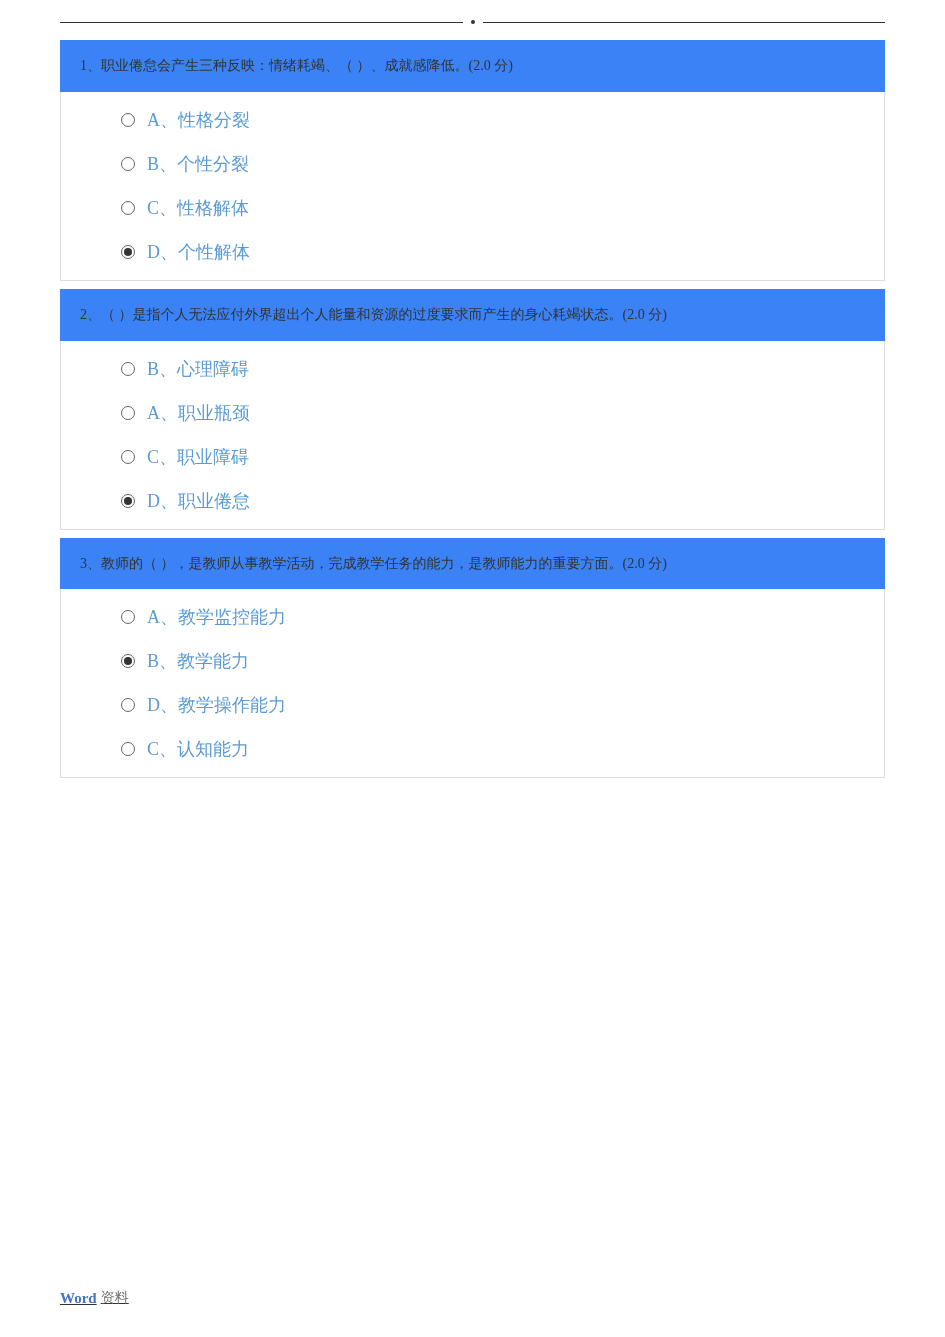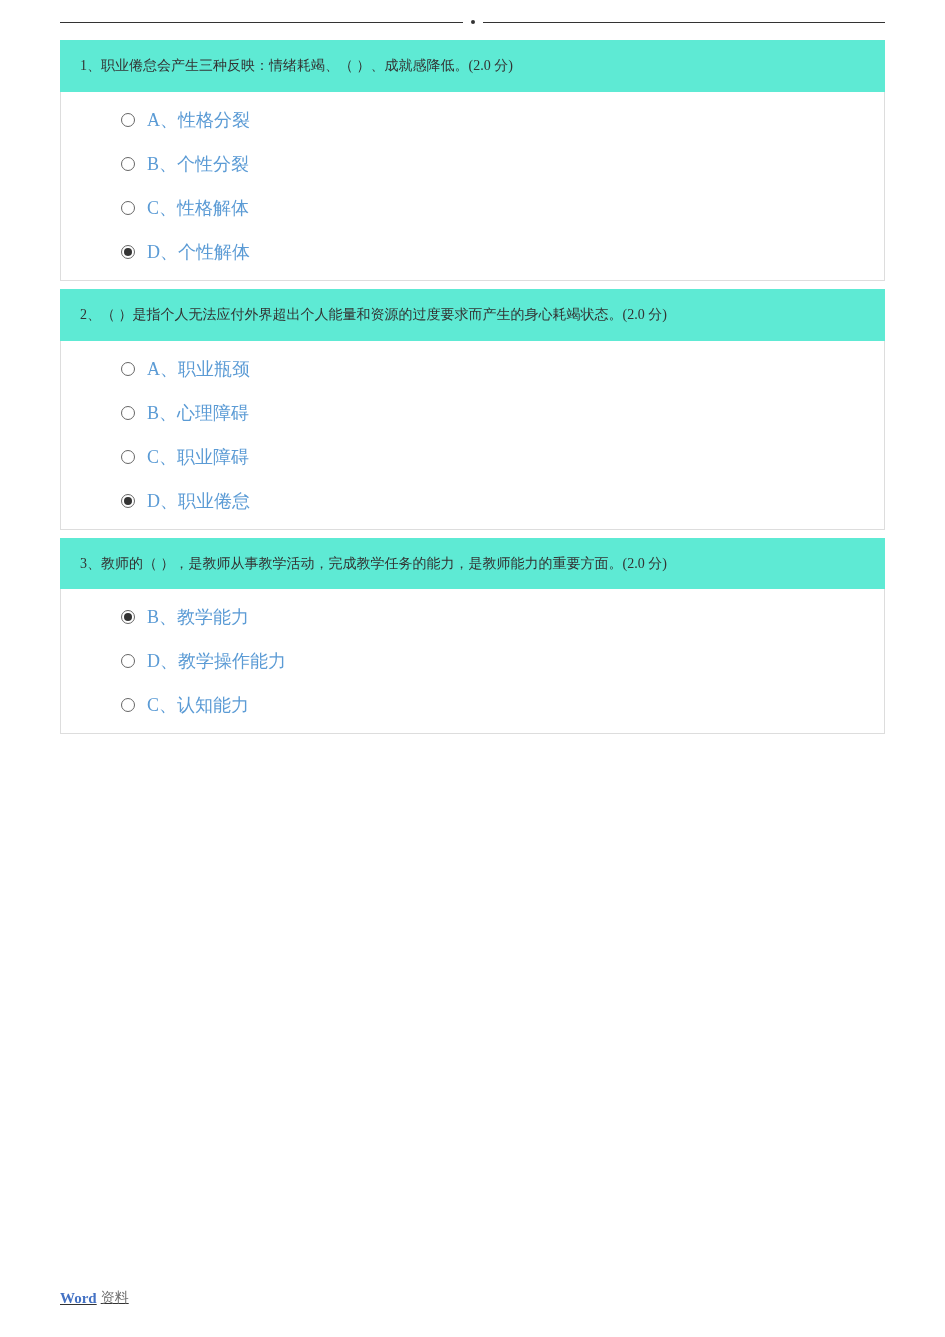--- a/index.html
+++ b/index.html
@@ -22,21 +22,21 @@
       background: #fff;
       padding: 20px 60px 40px 60px;
       position: relative;
     }
 
     .question-block {
       margin-bottom: 8px;
     }
 
     .question-header {
-      background-color: #5eead4;
+      background-color: #3b82f6;
       padding: 14px 20px;
       font-size: 14px;
       color: #333;
       line-height: 1.7;
       font-weight: normal;
     }
 
     .options-area {
       background: #fff;
       border: 1px solid #ddd;
@@ -155,40 +155,44 @@
             <div class="radio-btn selected"></div>
             <span class="option-label green">D、个性解体</span>
           </div>
         </div>
       </div>
       <div class="question-block">
         <div class="question-header">2、（ ）是指个人无法应付外界超出个人能量和资源的过度要求而产生的身心耗竭状态。(2.0 分)</div>
         <div class="options-area">
           <div class="option-row">
             <div class="radio-btn"></div>
+            <span class="option-label green">B、心理障碍</span>
+          </div>
+          <div class="option-row">
+            <div class="radio-btn"></div>
             <span class="option-label green">A、职业瓶颈</span>
-          </div>
-          <div class="option-row">
-            <div class="radio-btn"></div>
-            <span class="option-label green">B、心理障碍</span>
           </div>
           <div class="option-row">
             <div class="radio-btn"></div>
             <span class="option-label green">C、职业障碍</span>
           </div>
           <div class="option-row">
             <div class="radio-btn selected"></div>
             <span class="option-label green">D、职业倦怠</span>
           </div>
         </div>
       </div>
       <div class="question-block">
         <div class="question-header">3、教师的（ ），是教师从事教学活动，完成教学任务的能力，是教师能力的重要方面。(2.0 分)</div>
         <div class="options-area">
           <div class="option-row">
+            <div class="radio-btn"></div>
+            <span class="option-label green">A、教学监控能力</span>
+          </div>
+          <div class="option-row">
             <div class="radio-btn selected"></div>
             <span class="option-label green">B、教学能力</span>
           </div>
           <div class="option-row">
             <div class="radio-btn"></div>
             <span class="option-label green">D、教学操作能力</span>
           </div>
           <div class="option-row">
             <div class="radio-btn"></div>
             <span class="option-label green">C、认知能力</span>

